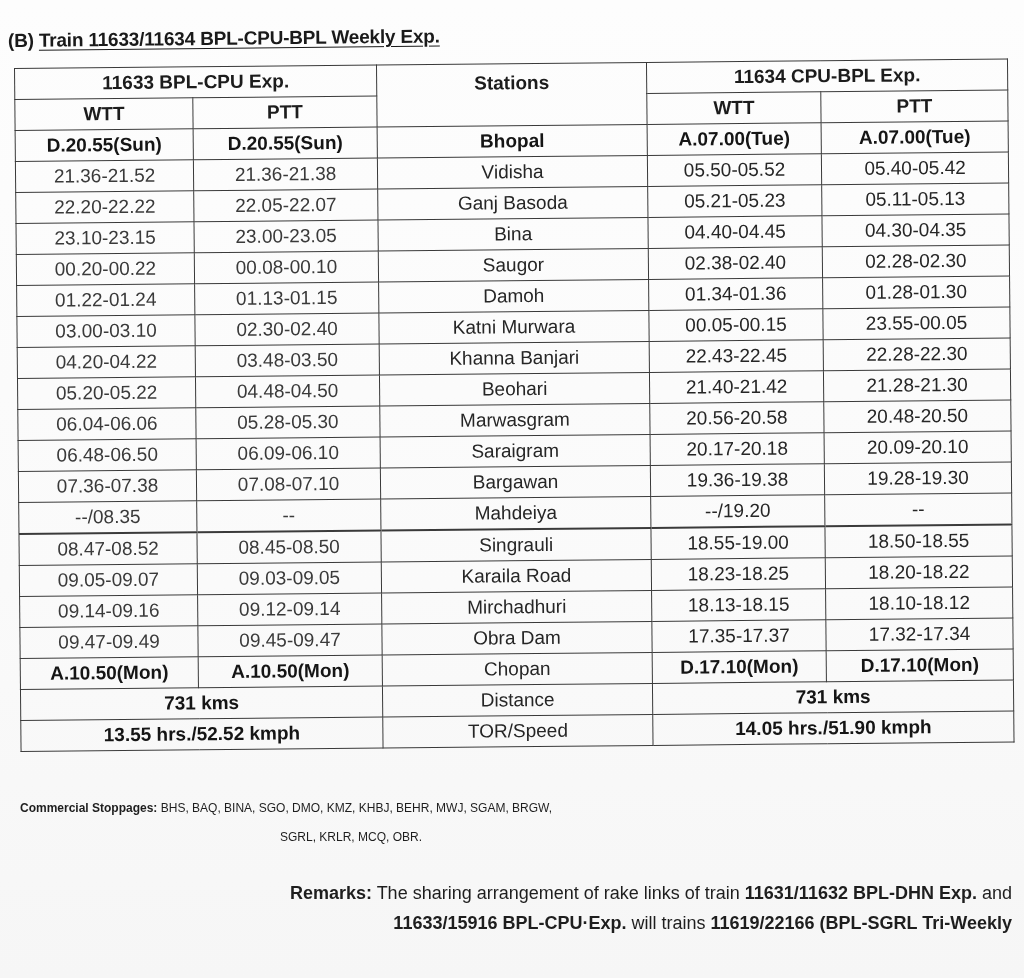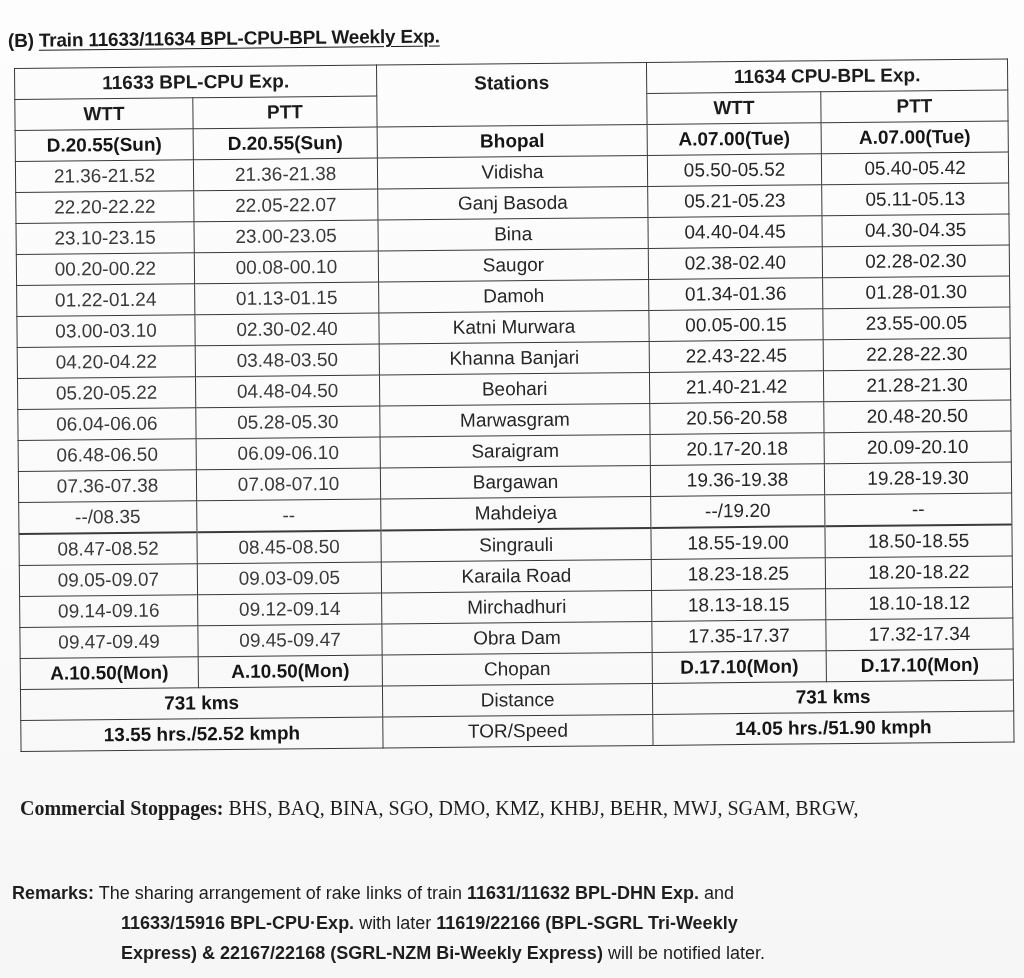--- a/index.html
+++ b/index.html
@@ -64,36 +64,36 @@
   col.c3 { width: 270px; }
   col.c4 { width: 174px; }
   col.c5 { width: 187px; }
   tr.row-sep td { border-top-width: 2px; }
 
   .stoppages {
     position: absolute;
     left: 20px;
     top: 790px;
     width: 990px;
-    font-size: 20px;
+    font-size: 12px;
     line-height: 29px;
     color: #1e1e1e;
-    font-family: Liberation Serif, serif;
   }
   .stoppages .label { font-weight: bold; }
   .stoppages .line2 { padding-left: 260px; display: block; }
 
   .remarks {
     position: absolute;
     left: 12px;
     top: 874px;
     width: 1000px;
     font-size: 18px;
     line-height: 30px;
     color: #1e1e1e;
+    text-align: right;
   }
   .remarks .label { font-weight: bold; }
   .remarks .b { font-weight: bold; }
   .remarks .indent { display: block; padding-left: 109px; }
 </style>
 </head>
 <body>
 
 <div class="page">
 
@@ -259,22 +259,22 @@
         <td colspan="2" class="bold">13.55 hrs./52.52 kmph</td>
         <td>TOR/Speed</td>
         <td colspan="2" class="bold">14.05 hrs./51.90 kmph</td>
       </tr>
     </tbody>
   </table>
 
   <div class="stoppages">
     <span class="label">Commercial Stoppages:</span>
     <span>BHS, BAQ, BINA, SGO, DMO, KMZ, KHBJ, BEHR, MWJ, SGAM, BRGW,</span>
+    <span class="line2">SGRL, KRLR, MCQ, OBR.</span>
   </div>
 
   <div class="remarks">
     <span class="label">Remarks:</span>
     <span>The sharing arrangement  of rake links of train </span><span class="b">11631/11632 BPL-DHN Exp.</span><span> and</span>
-    <span class="indent"><span class="b">11633/15916 BPL-CPU·Exp.</span><span> with later </span><span class="b">11619/22166 (BPL-SGRL Tri-Weekly</span></span>
-    <span class="indent"><span class="b">Express) &amp; 22167/22168 (SGRL-NZM Bi-Weekly Express)</span><span> will be notified later.</span></span>
+    <span class="indent"><span class="b">11633/15916 BPL-CPU·Exp.</span><span> will trains </span><span class="b">11619/22166 (BPL-SGRL Tri-Weekly</span></span>
   </div>
 
 </div>
 
 </body></html>

